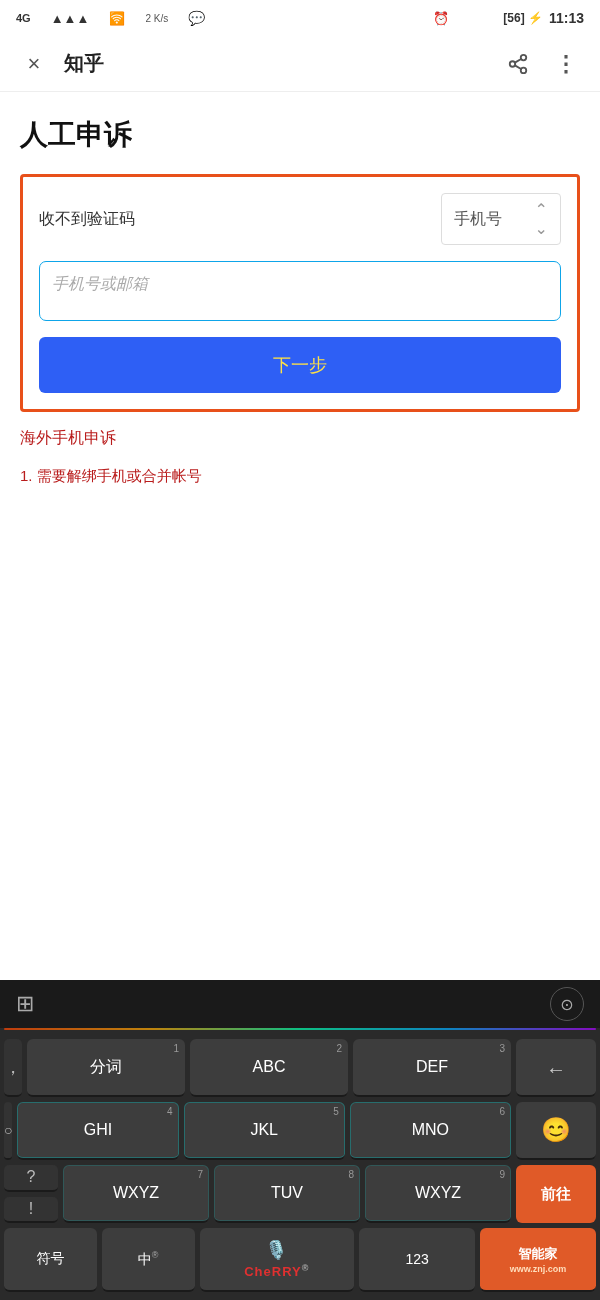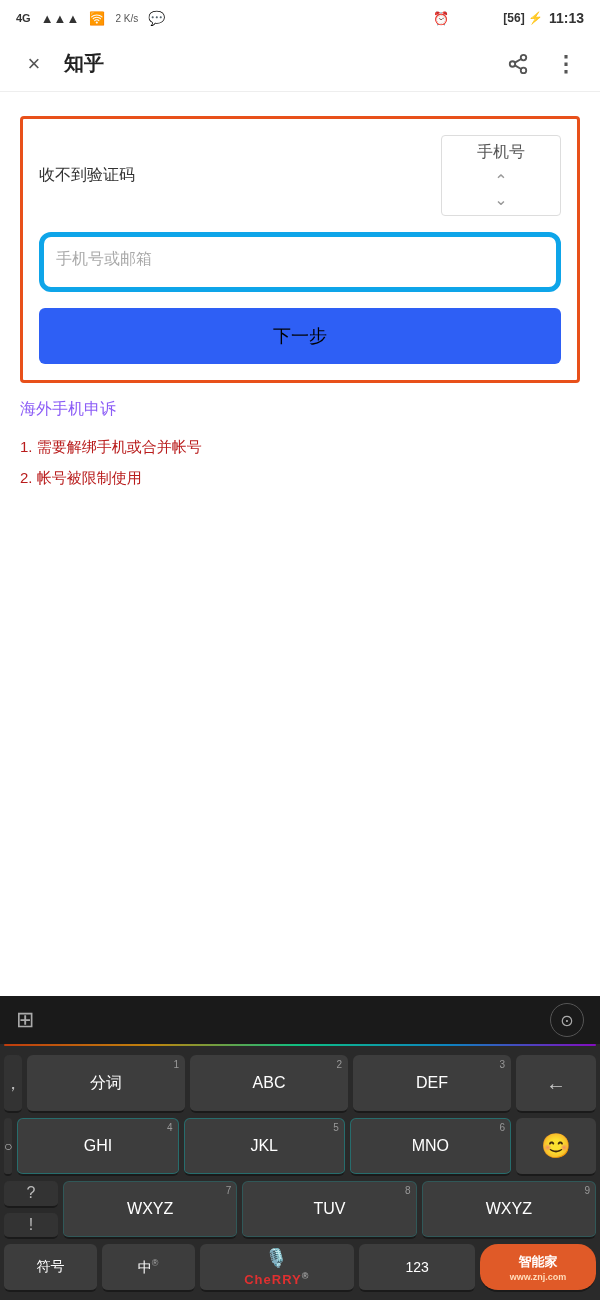--- a/index.html
+++ b/index.html
@@ -19,21 +19,21 @@
       display: flex;
       align-items: center;
       justify-content: space-between;
       padding: 0 16px;
       font-size: 12px;
       color: #333;
     }
     .status-left {
       display: flex;
       align-items: center;
-      gap: 10px;
+      gap: 20px;
       font-size: 11px;
     }
     .status-right {
       display: flex;
       align-items: center;
       gap: 6px;
       font-size: 12px;
       font-weight: bold;
     }
 
@@ -98,48 +98,48 @@
       display: flex;
       align-items: center;
       gap: 8px;
       font-size: 16px;
       color: #555;
       border: 1px solid #ddd;
       border-radius: 4px;
       padding: 6px 12px;
       min-width: 120px;
       justify-content: space-between;
-      flex-direction: column;
     }
     .form-input-area {
-      border: 5px solid #0ea5e9;
-      border-radius: 12px;
+      border: 1px solid #0ea5e9;
+      border-radius: 7px;
       padding: 12px;
       margin-bottom: 16px;
       min-height: 60px;
+      font-style: italic;
     }
     .form-input-placeholder {
       font-size: 16px;
       color: #aaa;
     }
     .btn-next {
       background: #2e5ff5;
-      color: #000000;
+      color: #fde047;
       border: none;
       border-radius: 6px;
       padding: 16px;
       width: 100%;
       font-size: 18px;
       cursor: pointer;
       text-align: center;
     }
 
     
     .overseas-link {
-      color: #8b5cf6;
+      color: #b91c1c;
       font-size: 16px;
       margin-bottom: 16px;
       cursor: pointer;
     }
     .info-title {
       font-size: 16px;
       font-weight: bold;
       color: #555;
       margin-bottom: 10px;
     }
@@ -282,35 +282,34 @@
       padding-bottom: 4px;
     }
     .kb-bottom-key {
       background: #3d3d3d;
       border-radius: 6px;
       display: flex;
       align-items: center;
       justify-content: center;
       cursor: pointer;
       border-bottom: 2px solid #1a1a1a;
-      height: 48px;
+      height: 64px;
       color: #fff;
       font-size: 14px;
     }
     .kb-bottom-sym { flex: 1.2; }
     .kb-bottom-zh { flex: 1.2; }
     .kb-bottom-cherry { flex: 2; flex-direction: column; gap: 2px; }
     .kb-bottom-num { flex: 1.5; }
     .kb-bottom-forward {
       flex: 1.5;
       background: #e05a28;
       font-size: 14px;
       font-weight: bold;
       color: #fff;
-      border-radius: 18px;
     }
 
     .cherry-brand {
       font-size: 13px;
       font-weight: bold;
       color: #e03030;
       letter-spacing: 1px;
     }
     .cherry-mic {
       font-size: 18px;
@@ -365,41 +364,41 @@
       <line x1="8.59" y1="13.51" x2="15.42" y2="17.49"></line>
         <line x1="15.41" y1="6.51" x2="8.59" y2="10.49"></line>
     </svg>
   </div>
   <div class="app-bar-icon">
     <span style="font-size:22px;font-weight:bold;color:#555;">⋮</span>
   </div>
 </div>
 
 <div class="main-content">
+  <div class="page-title">人工申诉</div>
 
   <div class="form-card">
     <div class="form-row">
       <span class="form-label">收不到验证码</span>
       <div class="form-select">
         <span>手机号</span>
         <span style="font-size:16px;color:#999;">⌃<br style="line-height:0">⌄</span>
       </div>
     </div>
 
     <div class="form-input-area">
       <span class="form-input-placeholder">手机号或邮箱</span>
     </div>
 
     <button class="btn-next">下一步</button>
   </div>
 
   <div class="overseas-link">海外手机申诉</div>
 
   <div class="info-item">1. 需要解绑手机或合并帐号</div>
-  <div class="info-item">2. 帐号被限制使用</div>
 </div>
 
 <div class="keyboard-container">
 
   <div class="keyboard-toolbar">
     <div class="kb-toolbar-left">
       <span class="kb-grid-icon">⊞</span>
     </div>
     <div class="kb-down-icon">
       <span>⊙</span>
@@ -466,20 +465,23 @@
         <span class="kb-key-label">WXYZ</span>
       </div>
       <div class="kb-key kb-key-row3" style="flex:1;">
         <span class="kb-key-number">8</span>
         <span class="kb-key-label">TUV</span>
       </div>
       <div class="kb-key kb-key-row3" style="flex:1;">
         <span class="kb-key-number">9</span>
         <span class="kb-key-label">WXYZ</span>
       </div>
+      <div class="kb-forward" style="width:80px;border-radius:6px;">
+        <span>前往</span>
+      </div>
     </div>
 
     <div class="kb-bottom-row">
       <div class="kb-bottom-key kb-bottom-sym">
         <span>符号</span>
       </div>
       <div class="kb-bottom-key kb-bottom-zh">
         <span>中<sup style="font-size:9px;color:#aaa;">®</sup></span>
       </div>
       <div class="kb-bottom-key kb-bottom-cherry" style="display:flex;flex-direction:column;gap:2px;align-items:center;justify-content:center;">

